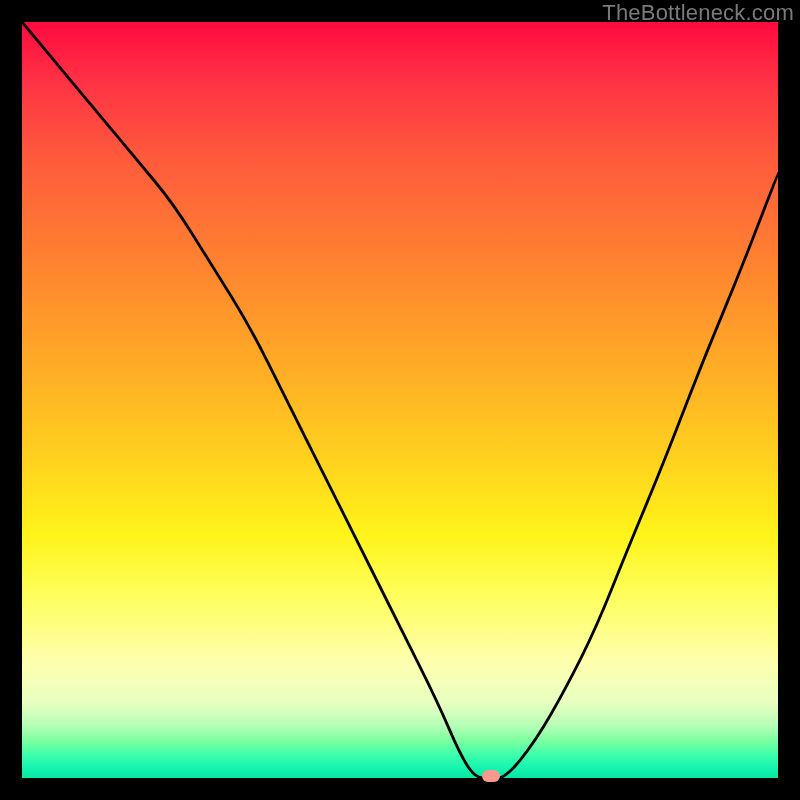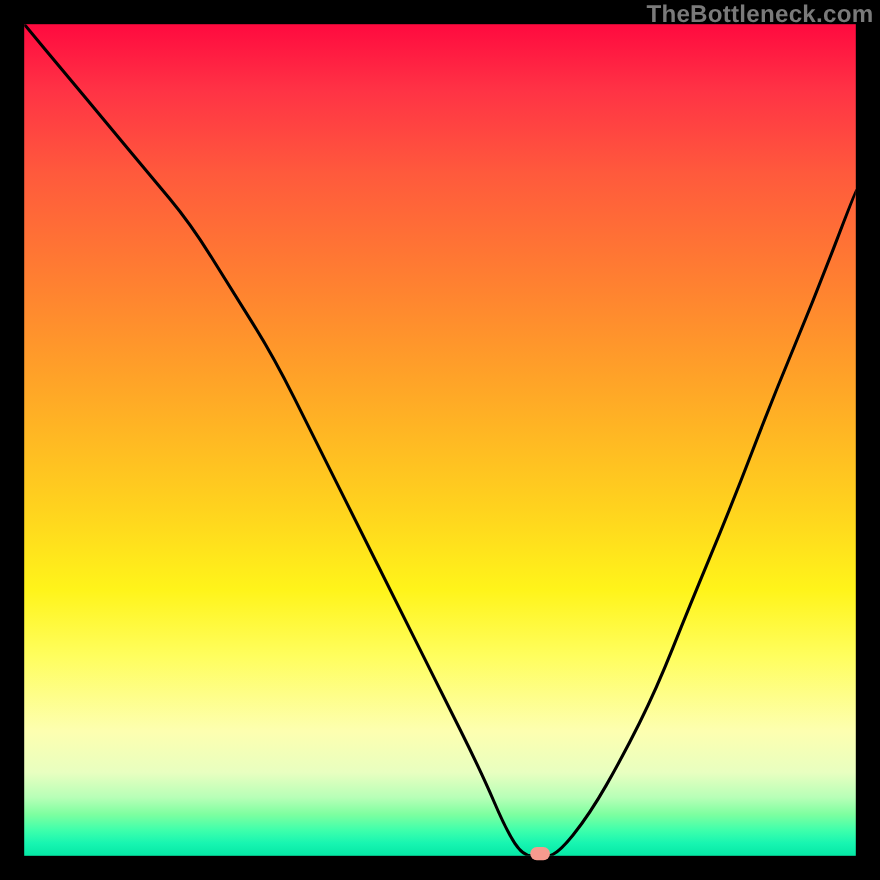--- a/index.html
+++ b/index.html
@@ -40,21 +40,21 @@
       #17f5b1 98.5%,
       #05e8a5 100%
     );
   }
   .watermark {
     position: absolute;
     top: 0px;
     right: 6px;
     font-family: Arial, Helvetica, sans-serif;
     font-size: 22px;
-    font-weight: 700;
+    font-weight: 400;
     color: #7a7a7a;
     letter-spacing: 0.2px;
     user-select: none;
   }
   svg.curve {
     position: absolute;
     left: 0;
     top: 0;
     width: 756px;
     height: 756px;

